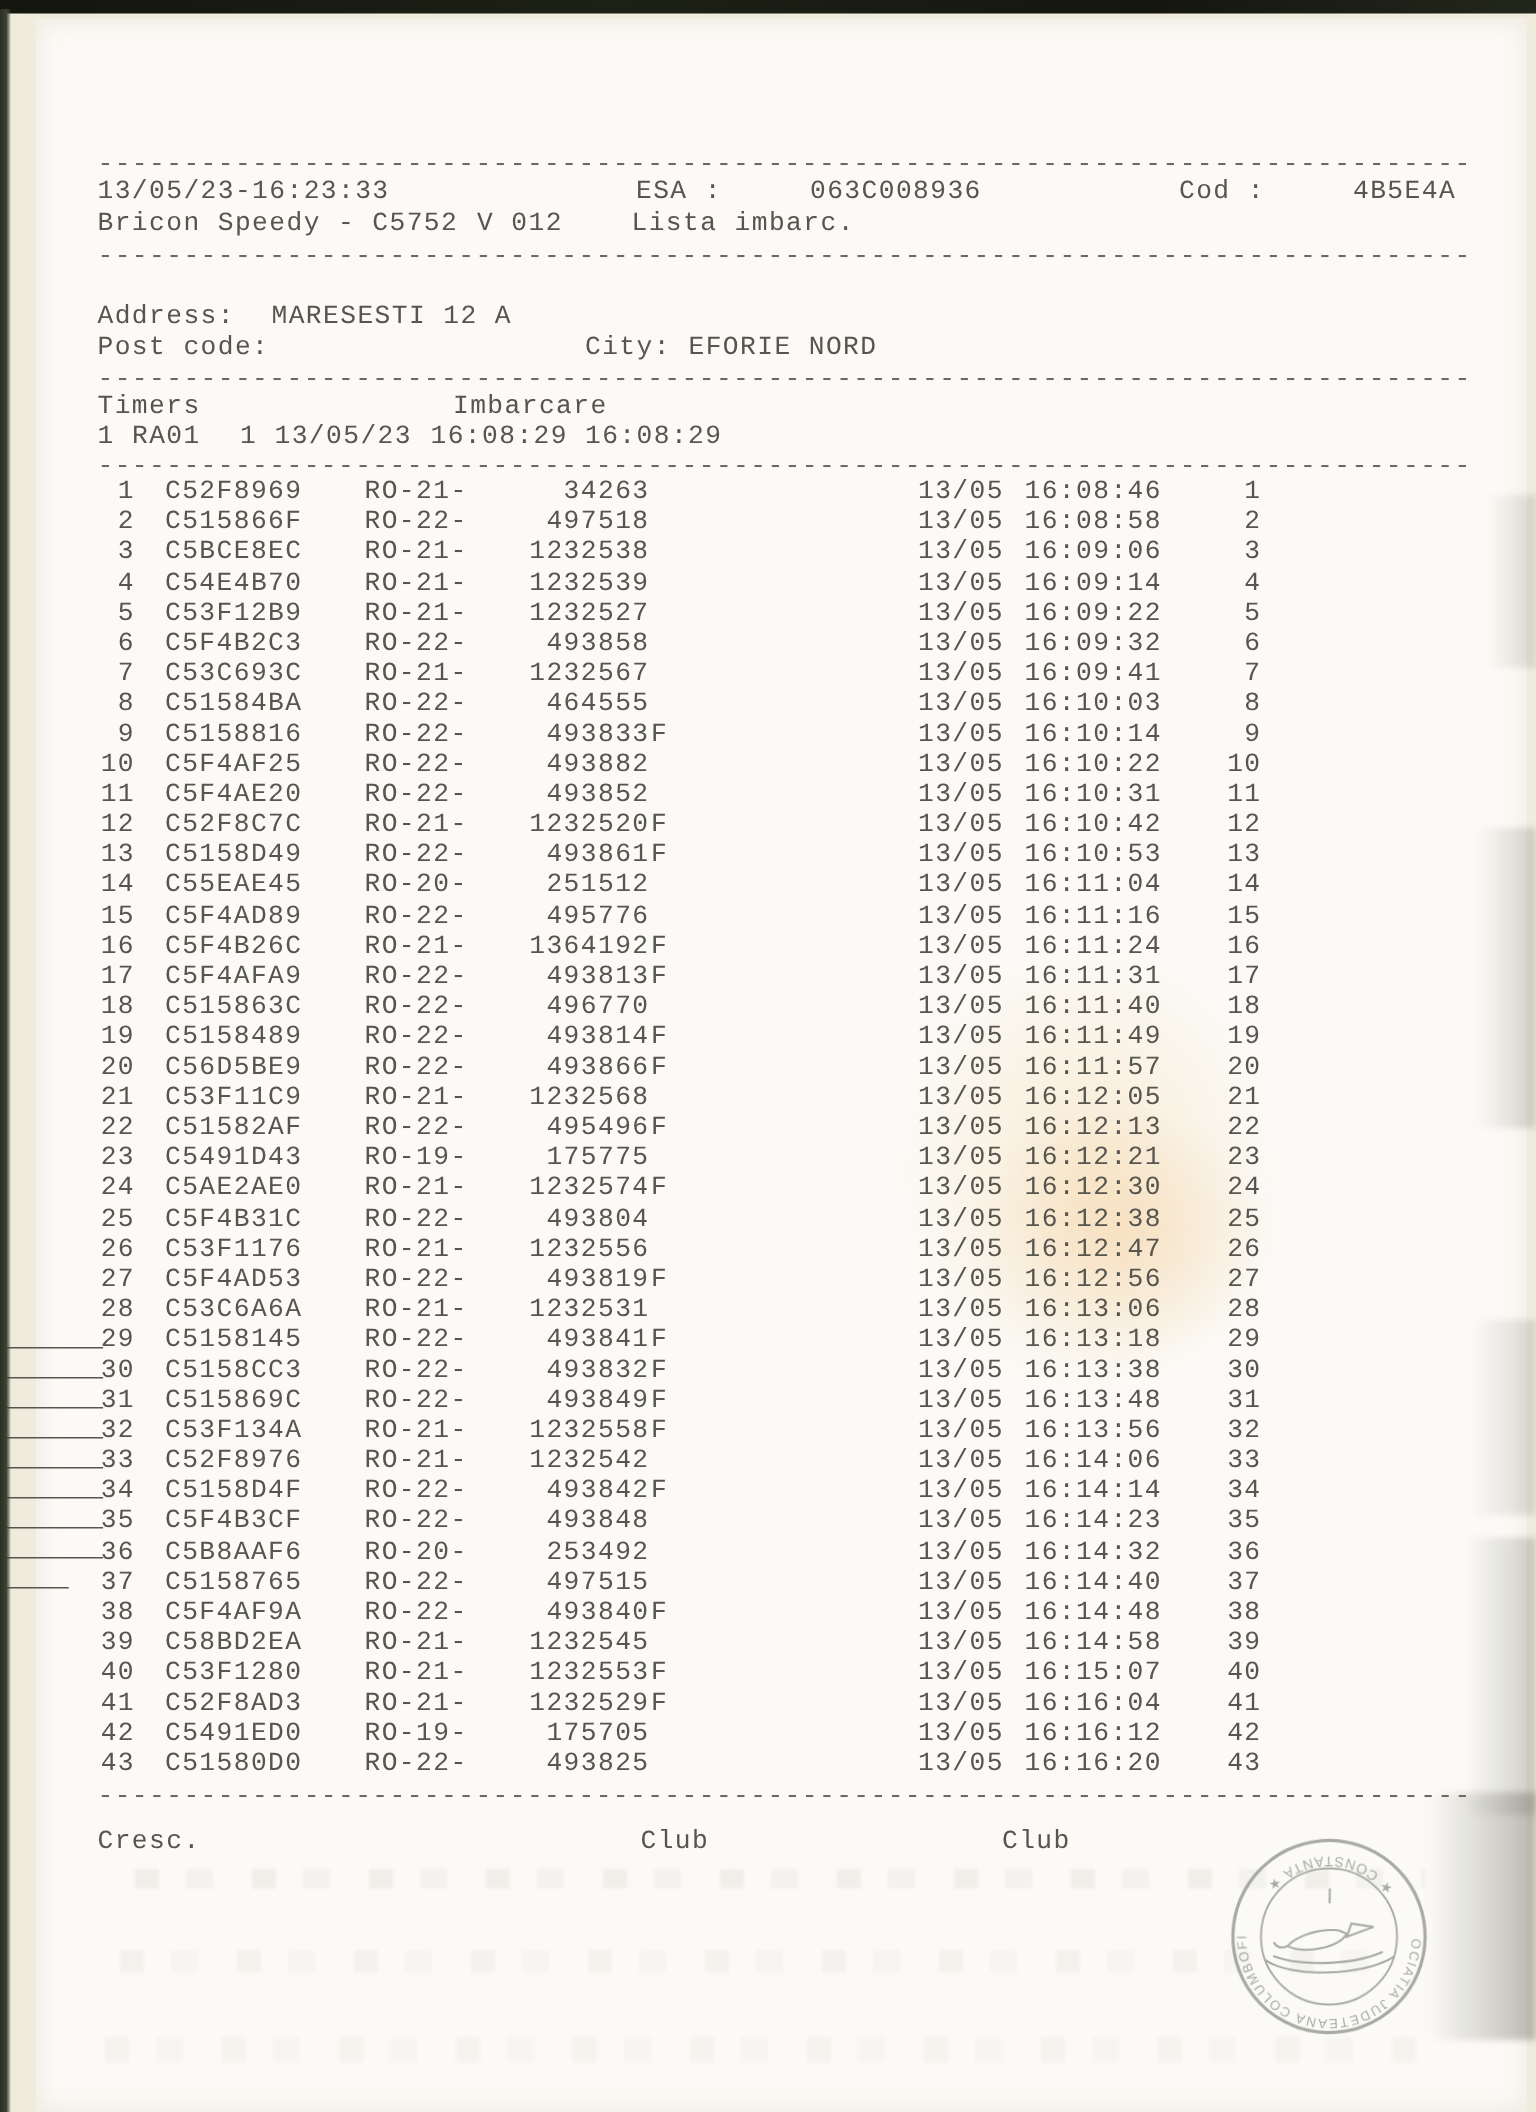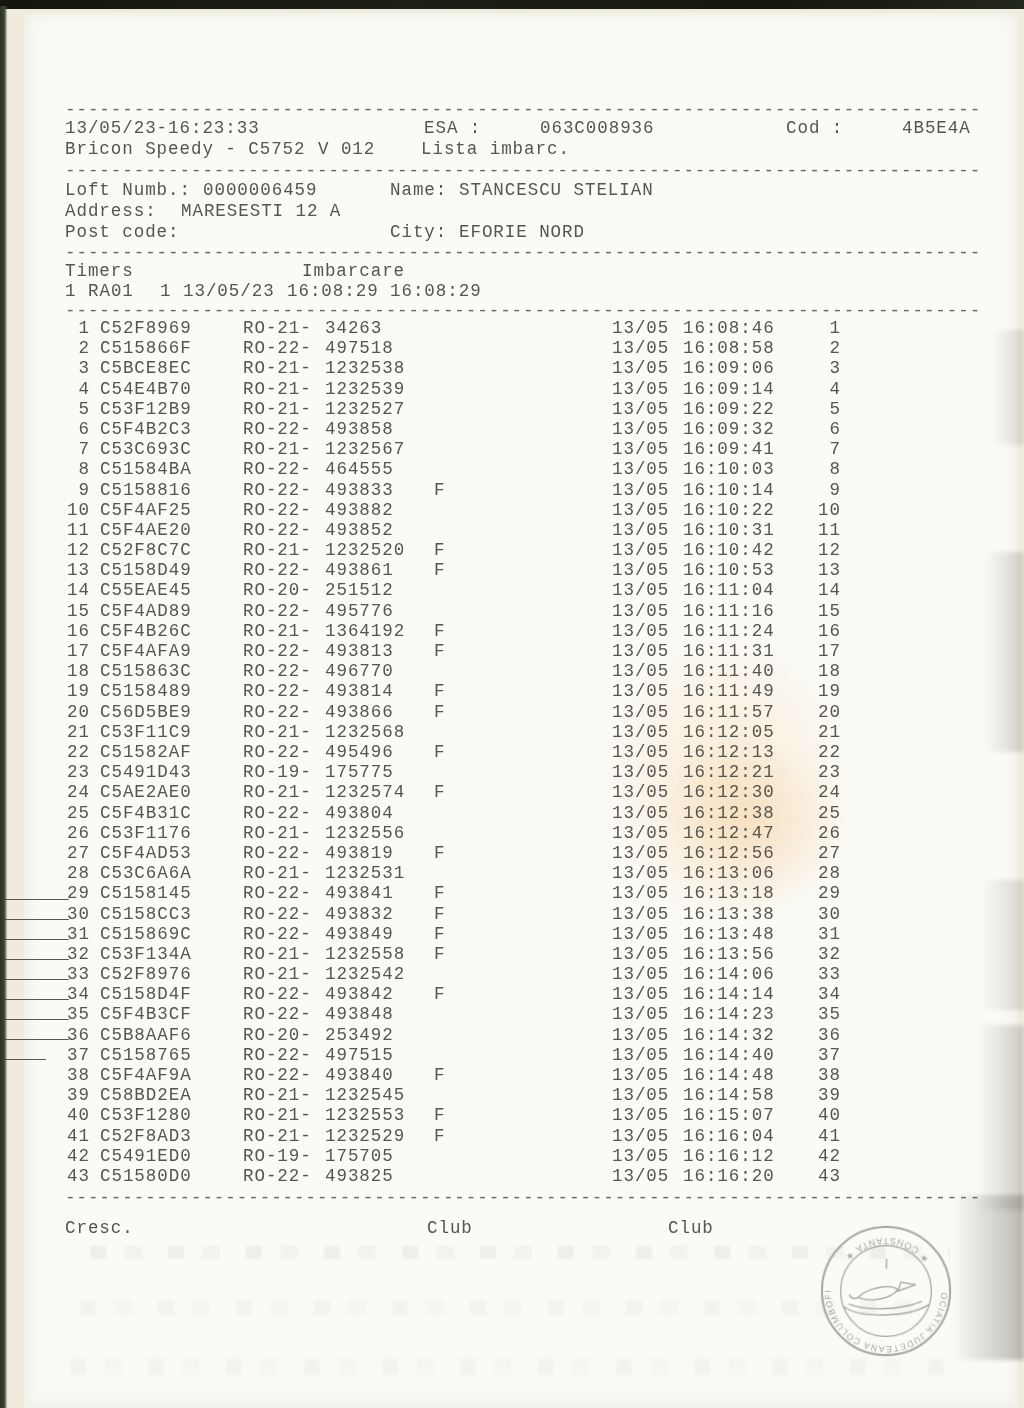--- a/index.html
+++ b/index.html
@@ -14,23 +14,23 @@
            background:linear-gradient(90deg,#2c3024 0%,#3c4033 60%,rgba(90,94,80,.25) 100%);}
   
   .line{position:absolute;left:0;width:1024px;height:20px;line-height:20px;
         font-size:17.5px;letter-spacing:0.95px;color:#56554e;white-space:pre;}
   .line span{position:absolute;top:0;}
   .sep{color:#6b6a62;}
   .row{position:absolute;left:0;width:1024px;height:20px;line-height:20px;
        font-size:17.5px;letter-spacing:0.95px;color:#56554e;white-space:pre;}
   .row span{position:absolute;top:0;}
   .c-no{left:50px;width:40px;text-align:right;}
-  .c-ring{left:100px;}
+  .c-ring{left:110px;}
   .c-series{left:243px;}
-  .c-num{left:325px;width:108px;text-align:left;}
+  .c-num{left:325px;width:108px;text-align:right;}
   .c-suf{left:434px;}
   .c-date{left:612px;}
   .c-time{left:683px;}
   .c-seq{left:797px;width:44px;text-align:right;}
   
   .smudge{position:absolute;filter:blur(2px);}
   .noiseband{position:absolute;filter:blur(1.2px);opacity:.5;
      background:repeating-linear-gradient(90deg,rgba(125,122,112,.18) 0 16px,rgba(125,122,112,0) 16px 34px,rgba(125,122,112,.12) 34px 52px,rgba(125,122,112,0) 52px 78px);}
   .tint{position:absolute;border-radius:50%;filter:blur(6px);}
   #stamp{position:absolute;left:817px;top:1222px;width:138px;height:138px;
@@ -58,26 +58,20 @@
     <span style="left:540px">063C008936</span>
     <span style="left:786px">Cod :</span>
     <span style="left:902px">4B5E4A</span>
   </div>
   <div class="line" style="top:139px">
     <span style="left:65px">Bricon Speedy - C5752</span>
     <span style="left:318px">V 012</span>
     <span style="left:421px">Lista imbarc.</span>
   </div>
 
-  <div class="line" style="top:180px">
-    <span style="left:65px">Loft Numb.:</span>
-    <span style="left:203px">0000006459</span>
-    <span style="left:390px">Name:</span>
-    <span style="left:459px">STANCESCU STELIAN</span>
-  </div>
   <div class="line" style="top:201px">
     <span style="left:65px">Address:</span>
     <span style="left:181px">MARESESTI 12 A</span>
   </div>
   <div class="line" style="top:261px">
     <span style="left:65px">Timers</span>
     <span style="left:302px">Imbarcare</span>
   </div>
 
   <div class="line" style="top:222px">

